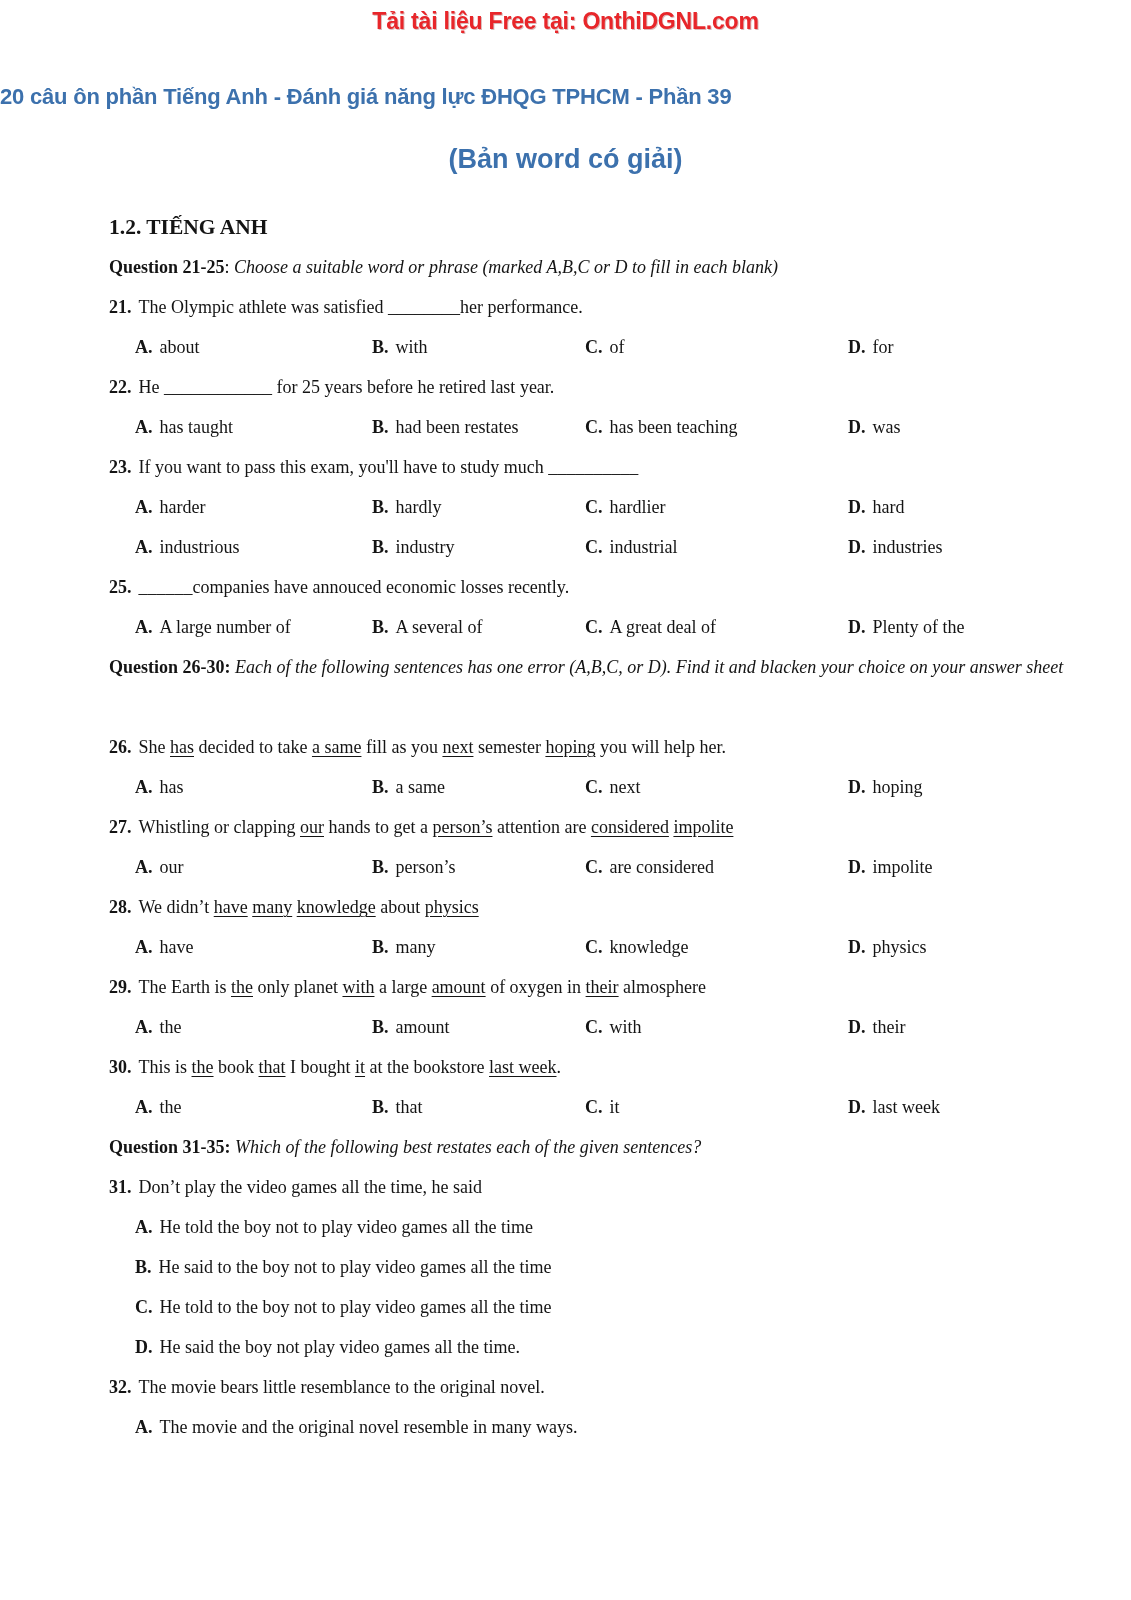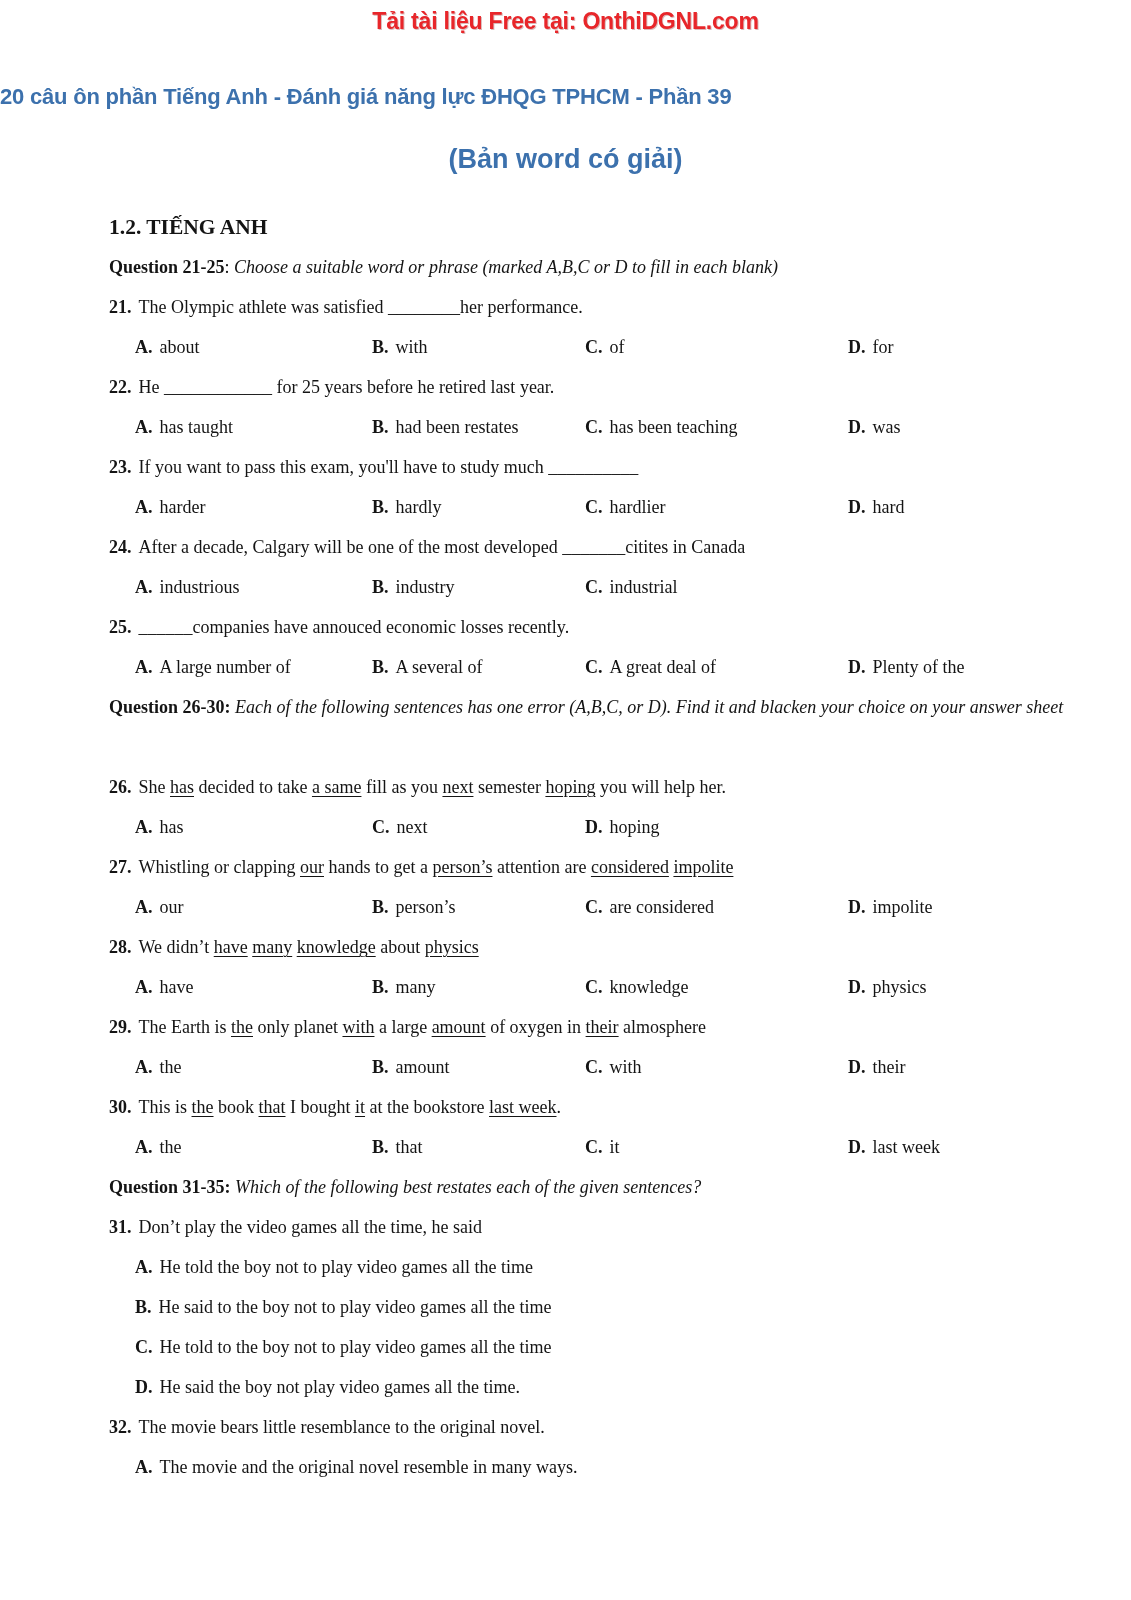--- a/index.html
+++ b/index.html
@@ -100,27 +100,25 @@
     <div class="row stem">
       <b class="qnum">23.</b><span><span>If you want to pass this exam, you'll have to study much __________</span></span>
     </div>
     <div class="row opts">
       <span class="opt"><b class="ok">A.</b><span>harder</span></span>
       <span class="opt"><b class="ok">B.</b><span>hardly</span></span>
       <span class="opt"><b class="ok">C.</b><span>hardlier</span></span>
       <span class="opt"><b class="ok">D.</b><span>hard</span></span>
     </div>
 
-    <div class="row stem">
-      <b class="qnum">24.</b><span><span>After a decade, Calgary will be one of the most developed _______citites in Canada</span></span>
-    </div>
     <div class="row opts">
       <span class="opt"><b class="ok">A.</b><span>industrious</span></span>
       <span class="opt"><b class="ok">B.</b><span>industry</span></span>
       <span class="opt"><b class="ok">C.</b><span>industrial</span></span>
+      <span class="opt"><b class="ok">D.</b><span>industries</span></span>
     </div>
 
     <div class="row stem">
       <b class="qnum">25.</b><span><span>______companies have annouced economic losses recently.</span></span>
     </div>
     <div class="row opts">
       <span class="opt"><b class="ok">A.</b><span>A large number of</span></span>
       <span class="opt"><b class="ok">B.</b><span>A several of</span></span>
       <span class="opt"><b class="ok">C.</b><span>A great deal of</span></span>
       <span class="opt"><b class="ok">D.</b><span>Plenty of the</span></span>
@@ -128,20 +126,21 @@
 
     <div class="row ghead wrap2">
       <b>Question 26-30:</b><span> </span><i>Each of the following sentences has one error (A,B,C, or D). Find it and blacken your choice on your answer sheet</i>
     </div>
 
     <div class="row stem">
       <b class="qnum">26.</b><span><span>She </span><span class="useg">has</span><span> decided to take </span><span class="useg">a same</span><span> fill as you </span><span class="useg">next</span><span> semester </span><span class="useg">hoping</span><span> you will help her.</span></span>
     </div>
     <div class="row opts">
       <span class="opt"><b class="ok">A.</b><span>has</span></span>
+      <span class="opt"><b class="ok">B.</b><span>a same</span></span>
       <span class="opt"><b class="ok">C.</b><span>next</span></span>
       <span class="opt"><b class="ok">D.</b><span>hoping</span></span>
     </div>
 
     <div class="row stem">
       <b class="qnum">27.</b><span><span>Whistling or clapping </span><span class="useg">our</span><span> hands to get a </span><span class="useg">person’s</span><span> attention are </span><span class="useg">considered</span><span> </span><span class="useg">impolite</span></span>
     </div>
     <div class="row opts">
       <span class="opt"><b class="ok">A.</b><span>our</span></span>
       <span class="opt"><b class="ok">B.</b><span>person’s</span></span>

